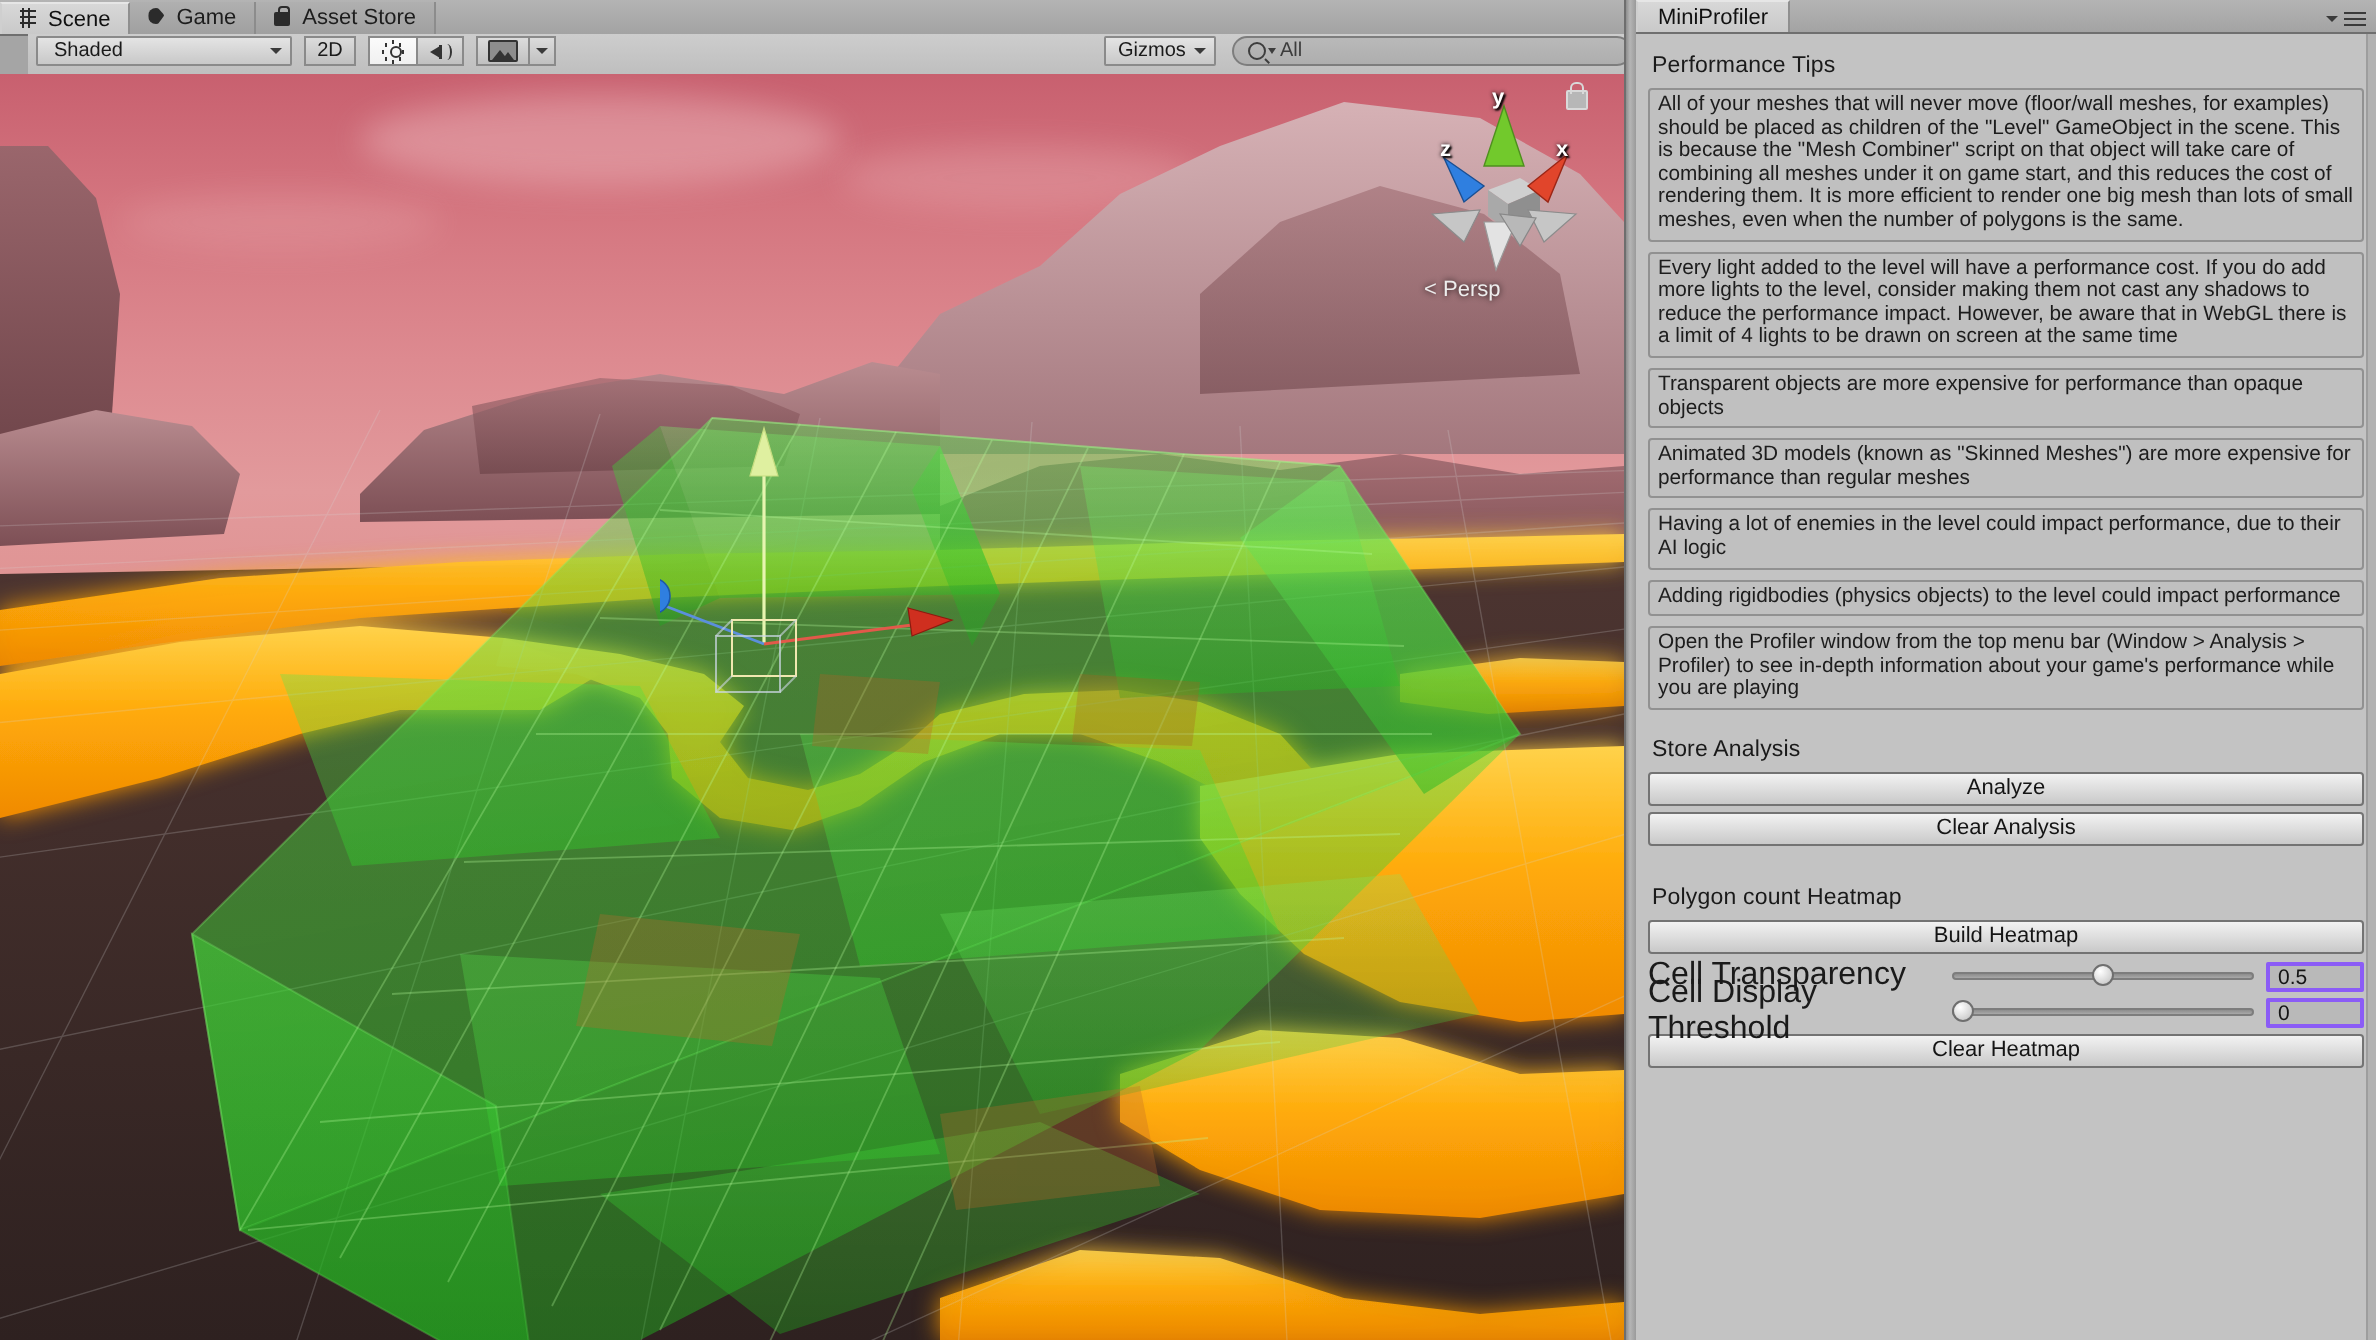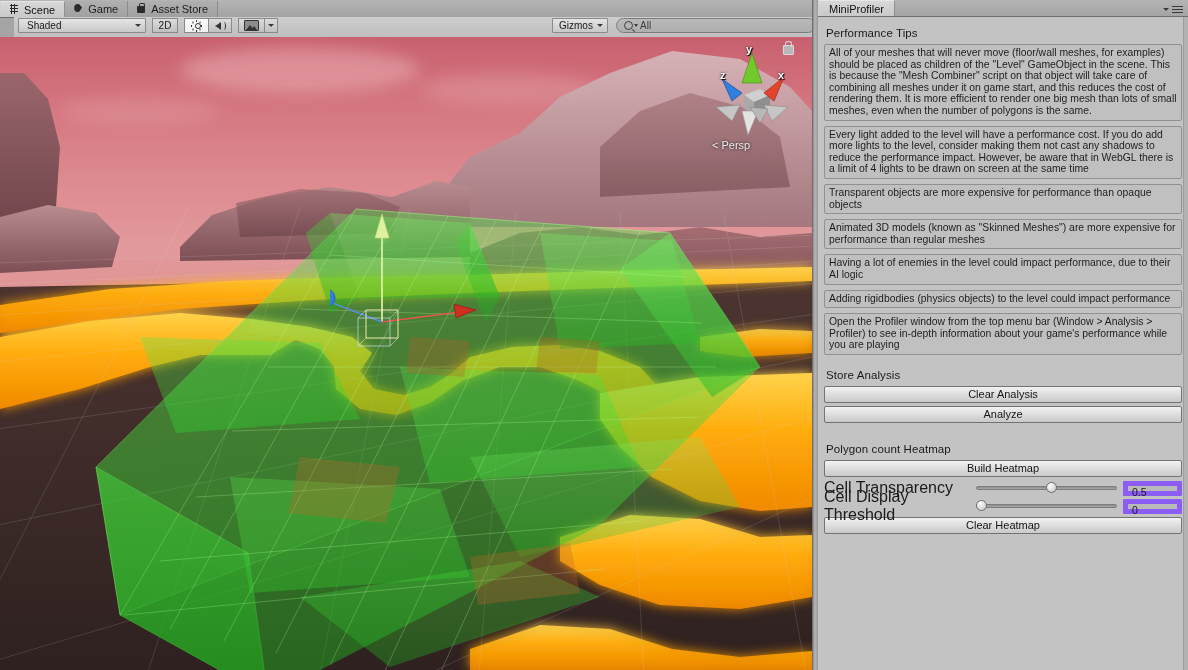--- a/index.html
+++ b/index.html
@@ -355,23 +355,23 @@
   .slider-knob {
     position: absolute; top: 2px;
     width: 11px; height: 11px;
     border-radius: 50%;
     background: radial-gradient(circle at 35% 30%, #ffffff, #d2d2d2 70%, #b4b4b4);
     border: 1px solid #6f6f6f;
     box-sizing: border-box;
     cursor: pointer;
   }
   .num-field {
-    width: 59px; height: 15px;
+    width: 49px; height: 15px;
     background: #b9b9b9;
-    border: 5px solid #8b5cf6;
+    border: 2px solid #8b5cf6;
     border-radius: 1px;
     font-size: 10.5px; color: #151515;
     line-height: 13px;
     padding-left: 4px;
     box-sizing: border-box;
     flex: 0 0 auto;
     cursor: text;
   }
   .v-scrollbar {
     position: absolute; right: 0px; top: 17px;
@@ -677,22 +677,22 @@
 
       <div class="tip-box">All of your meshes that will never move (floor/wall meshes, for examples) should be placed as children of the "Level" GameObject in the scene. This is because the "Mesh Combiner" script on that object will take care of combining all meshes under it on game start, and this reduces the cost of rendering them. It is more efficient to render one big mesh than lots of small meshes, even when the number of polygons is the same.</div>
       <div class="tip-box">Every light added to the level will have a performance cost. If you do add more lights to the level, consider making them not cast any shadows to reduce the performance impact. However, be aware that in WebGL there is a limit of 4 lights to be drawn on screen at the same time</div>
       <div class="tip-box">Transparent objects are more expensive for performance than opaque objects</div>
       <div class="tip-box">Animated 3D models (known as "Skinned Meshes") are more expensive for performance than regular meshes</div>
       <div class="tip-box">Having a lot of enemies in the level could impact performance, due to their AI logic</div>
       <div class="tip-box">Adding rigidbodies (physics objects) to the level could impact performance</div>
       <div class="tip-box">Open the Profiler window from the top menu bar (Window &gt; Analysis &gt; Profiler) to see in-depth information about your game's performance while you are playing</div>
 
       <div class="section-head" style="margin-top:14px;">Store Analysis</div>
+      <div class="u-button">Analyze</div>
       <div class="u-button">Clear Analysis</div>
-      <div class="u-button">Analyze</div>
 
       <div class="section-head" style="margin-top:20px;">Polygon count Heatmap</div>
       <div class="u-button">Build Heatmap</div>
 
       <div class="slider-row">
         <span class="slider-label">Cell Transparency</span>
         <span class="slider-track-wrap">
           <span class="slider-track"></span>
           <span class="slider-knob" id="knob-transparency" style="left: 70px;"></span>
         </span>

